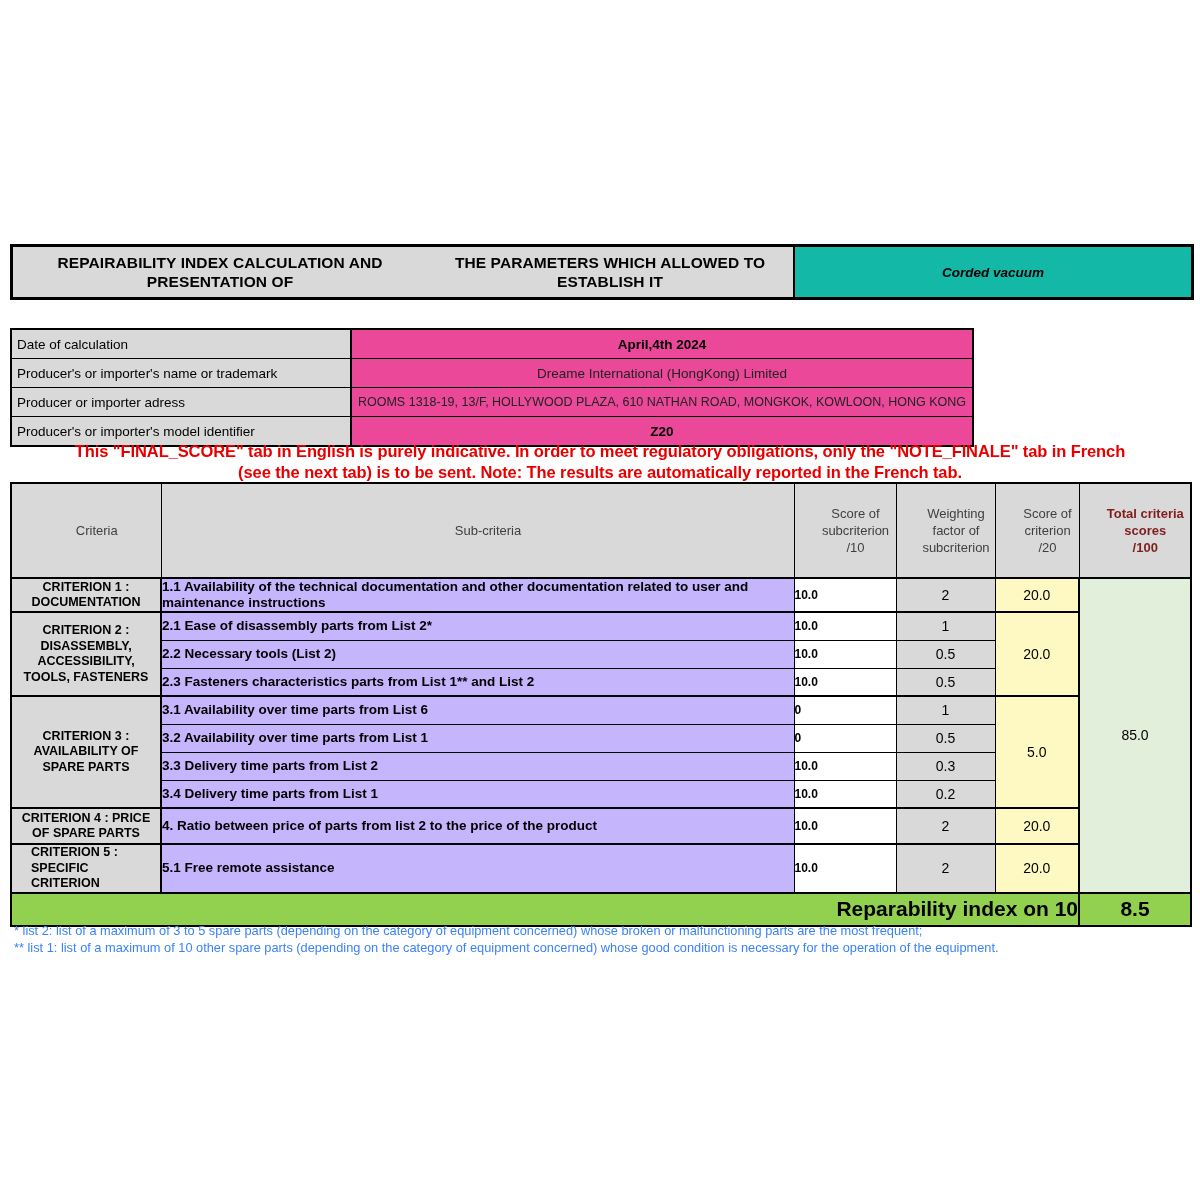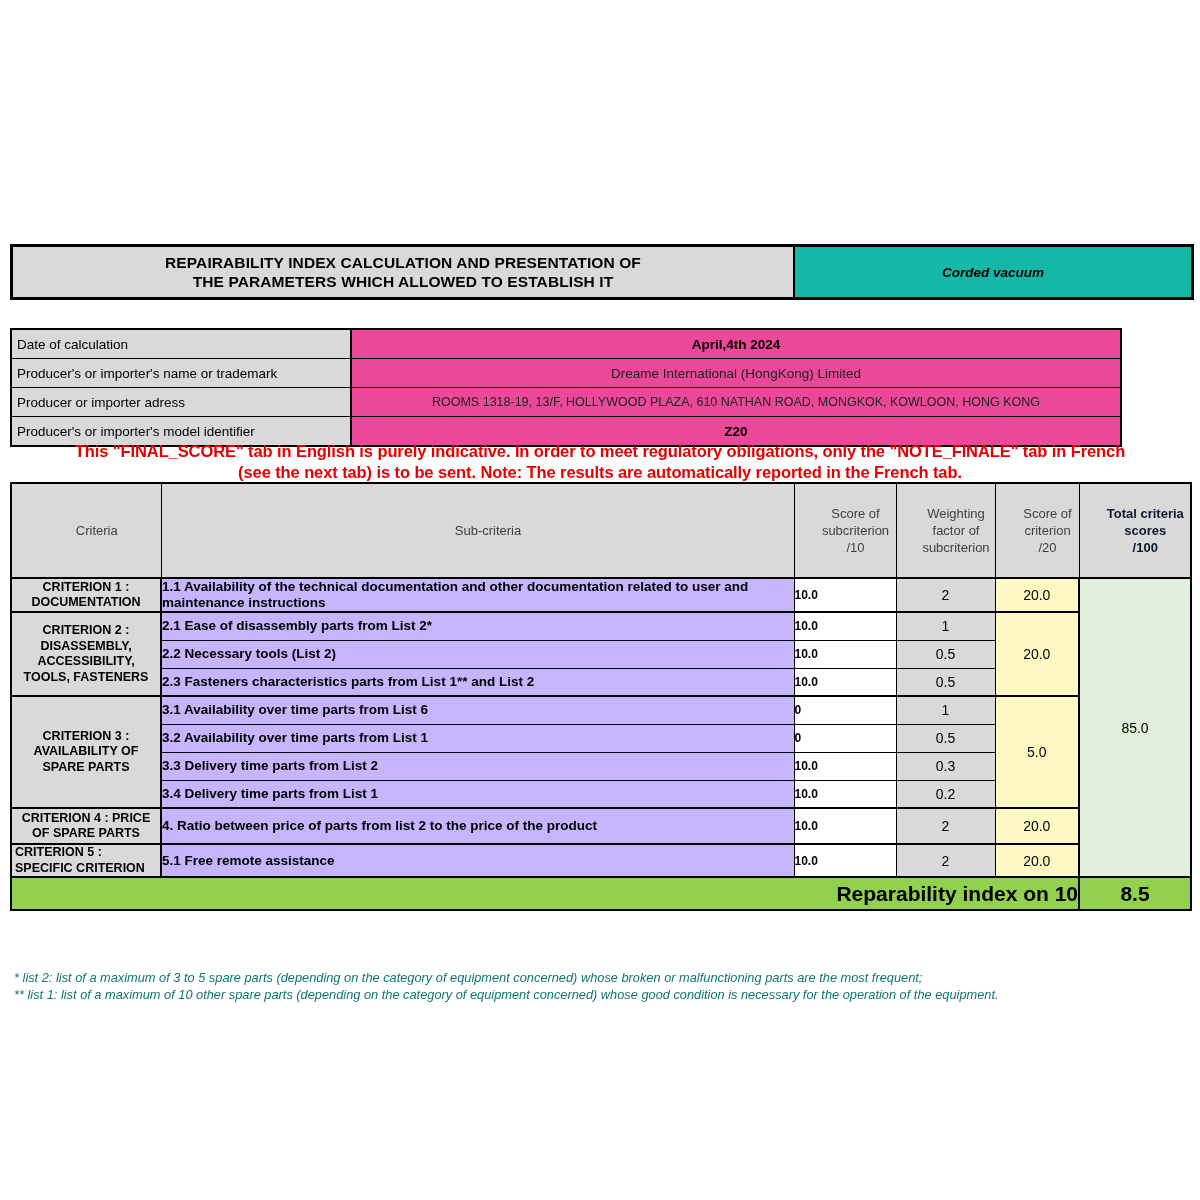--- a/index.html
+++ b/index.html
@@ -9,31 +9,31 @@
   }
   .pre{white-space:pre-line;}
 
   
   .title-table{
     position:absolute;left:10px;top:244px;width:1178px;height:50px;
     display:flex;border:3px solid #000;
   }
   .title-main{
     width:780px;background:#d9d9d9;border-right:2px solid #000;
-    display:flex;flex-direction:column;align-items:center;justify-content:center;
+    display:flex;flex-direction:row;align-items:center;justify-content:center;
     font-weight:bold;font-size:15.5px;line-height:19px;text-align:center;letter-spacing:.1px;
   }
   .title-product{
     flex:1;background:#14b8a6;display:flex;align-items:center;justify-content:center;
     font-weight:bold;font-style:italic;font-size:13.5px;
   }
 
   
   .info-table{
-    position:absolute;left:10px;top:328px;width:1112px;
+    position:absolute;left:10px;top:328px;width:964px;
     border:2px solid #000;border-collapse:collapse;table-layout:fixed;
   }
   .info-table td{border:1px solid #000;height:26px;overflow:hidden;}
   .info-label{
     width:328px;background:#d9d9d9;font-size:13.5px;padding:0 5px;
     border-right:2px solid #000 !important;
   }
   .info-value{background:#ec4899;text-align:center;font-size:13.5px;color:#222;}
   .info-value.bold{font-weight:bold;color:#000;}
   .info-value.small{font-size:12.5px;}
@@ -47,32 +47,32 @@
   
   table.main{
     position:absolute;left:10px;top:482px;width:1180px;
     border-collapse:collapse;table-layout:fixed;border:2px solid #000;
   }
   table.main th, table.main td{border:1px solid #000;overflow:hidden;padding:0;}
   table.main th{
     background:#d9d9d9;font-weight:normal;color:#3f3f3f;font-size:13px;line-height:17px;
     border-bottom:2px solid #000;text-align:center;vertical-align:middle;padding-left:21px;
   }
-  table.main th.th-total{font-weight:bold;color:#0f172a;}
+  table.main th.th-total{font-weight:bold;color:#7f1d1d;}
   tr.hdr{height:95px;}
   tr.r28{height:28px;}
   tr.r43{height:28px;margin-top:44px;}
   tr.r36{height:36px;}
   tr.r31{height:31px;}
   tr.g td{border-top:2px solid #000;}
   td.crit{
     background:#d9d9d9;font-weight:bold;font-size:12.5px;line-height:15.5px;
     text-align:center;vertical-align:middle;border-right:2px solid #000 !important;
   }
-  td.crit.left{text-align:left;padding-left:3px;}
+  td.crit.left{text-align:left;padding-left:19px;}
   td.sub{
     background:#c4b5fd;font-weight:bold;font-size:13.5px;line-height:16px;
     text-align:left;vertical-align:middle;padding:0 4px;
   }
   td.score{background:#ffffff;font-weight:bold;font-size:12px;text-align:left;vertical-align:middle;}
   td.weight{background:#d9d9d9;font-size:14px;text-align:center;vertical-align:middle;}
   td.cscore{background:#fef9c3;font-size:14px;text-align:center;vertical-align:middle;}
   td.total{
     background:#e2efda;font-size:14px;text-align:center;vertical-align:middle;
     border-left:2px solid #000 !important;
@@ -83,21 +83,21 @@
     text-align:right;font-weight:bold;font-size:21px;padding-right:14px;vertical-align:middle;
   }
   td.index-value{
     text-align:center;font-weight:bold;font-size:21px;vertical-align:middle;
     border-left:2px solid #000 !important;
   }
 
   
   .footnotes{
     position:absolute;left:14px;top:922px;width:1170px;
-    font-style:italic;font-size:12.8px;line-height:17px;color:#0f766e;margin-top:47px;
+    font-size:12.8px;line-height:17px;color:#3b82f6;
   }
 </style>
 </head>
 <body>
 
 <div class="title-table">
   <div class="title-main">
     <span>REPAIRABILITY INDEX CALCULATION AND PRESENTATION OF</span>
     <span>THE PARAMETERS WHICH ALLOWED TO ESTABLISH IT</span>
   </div>

